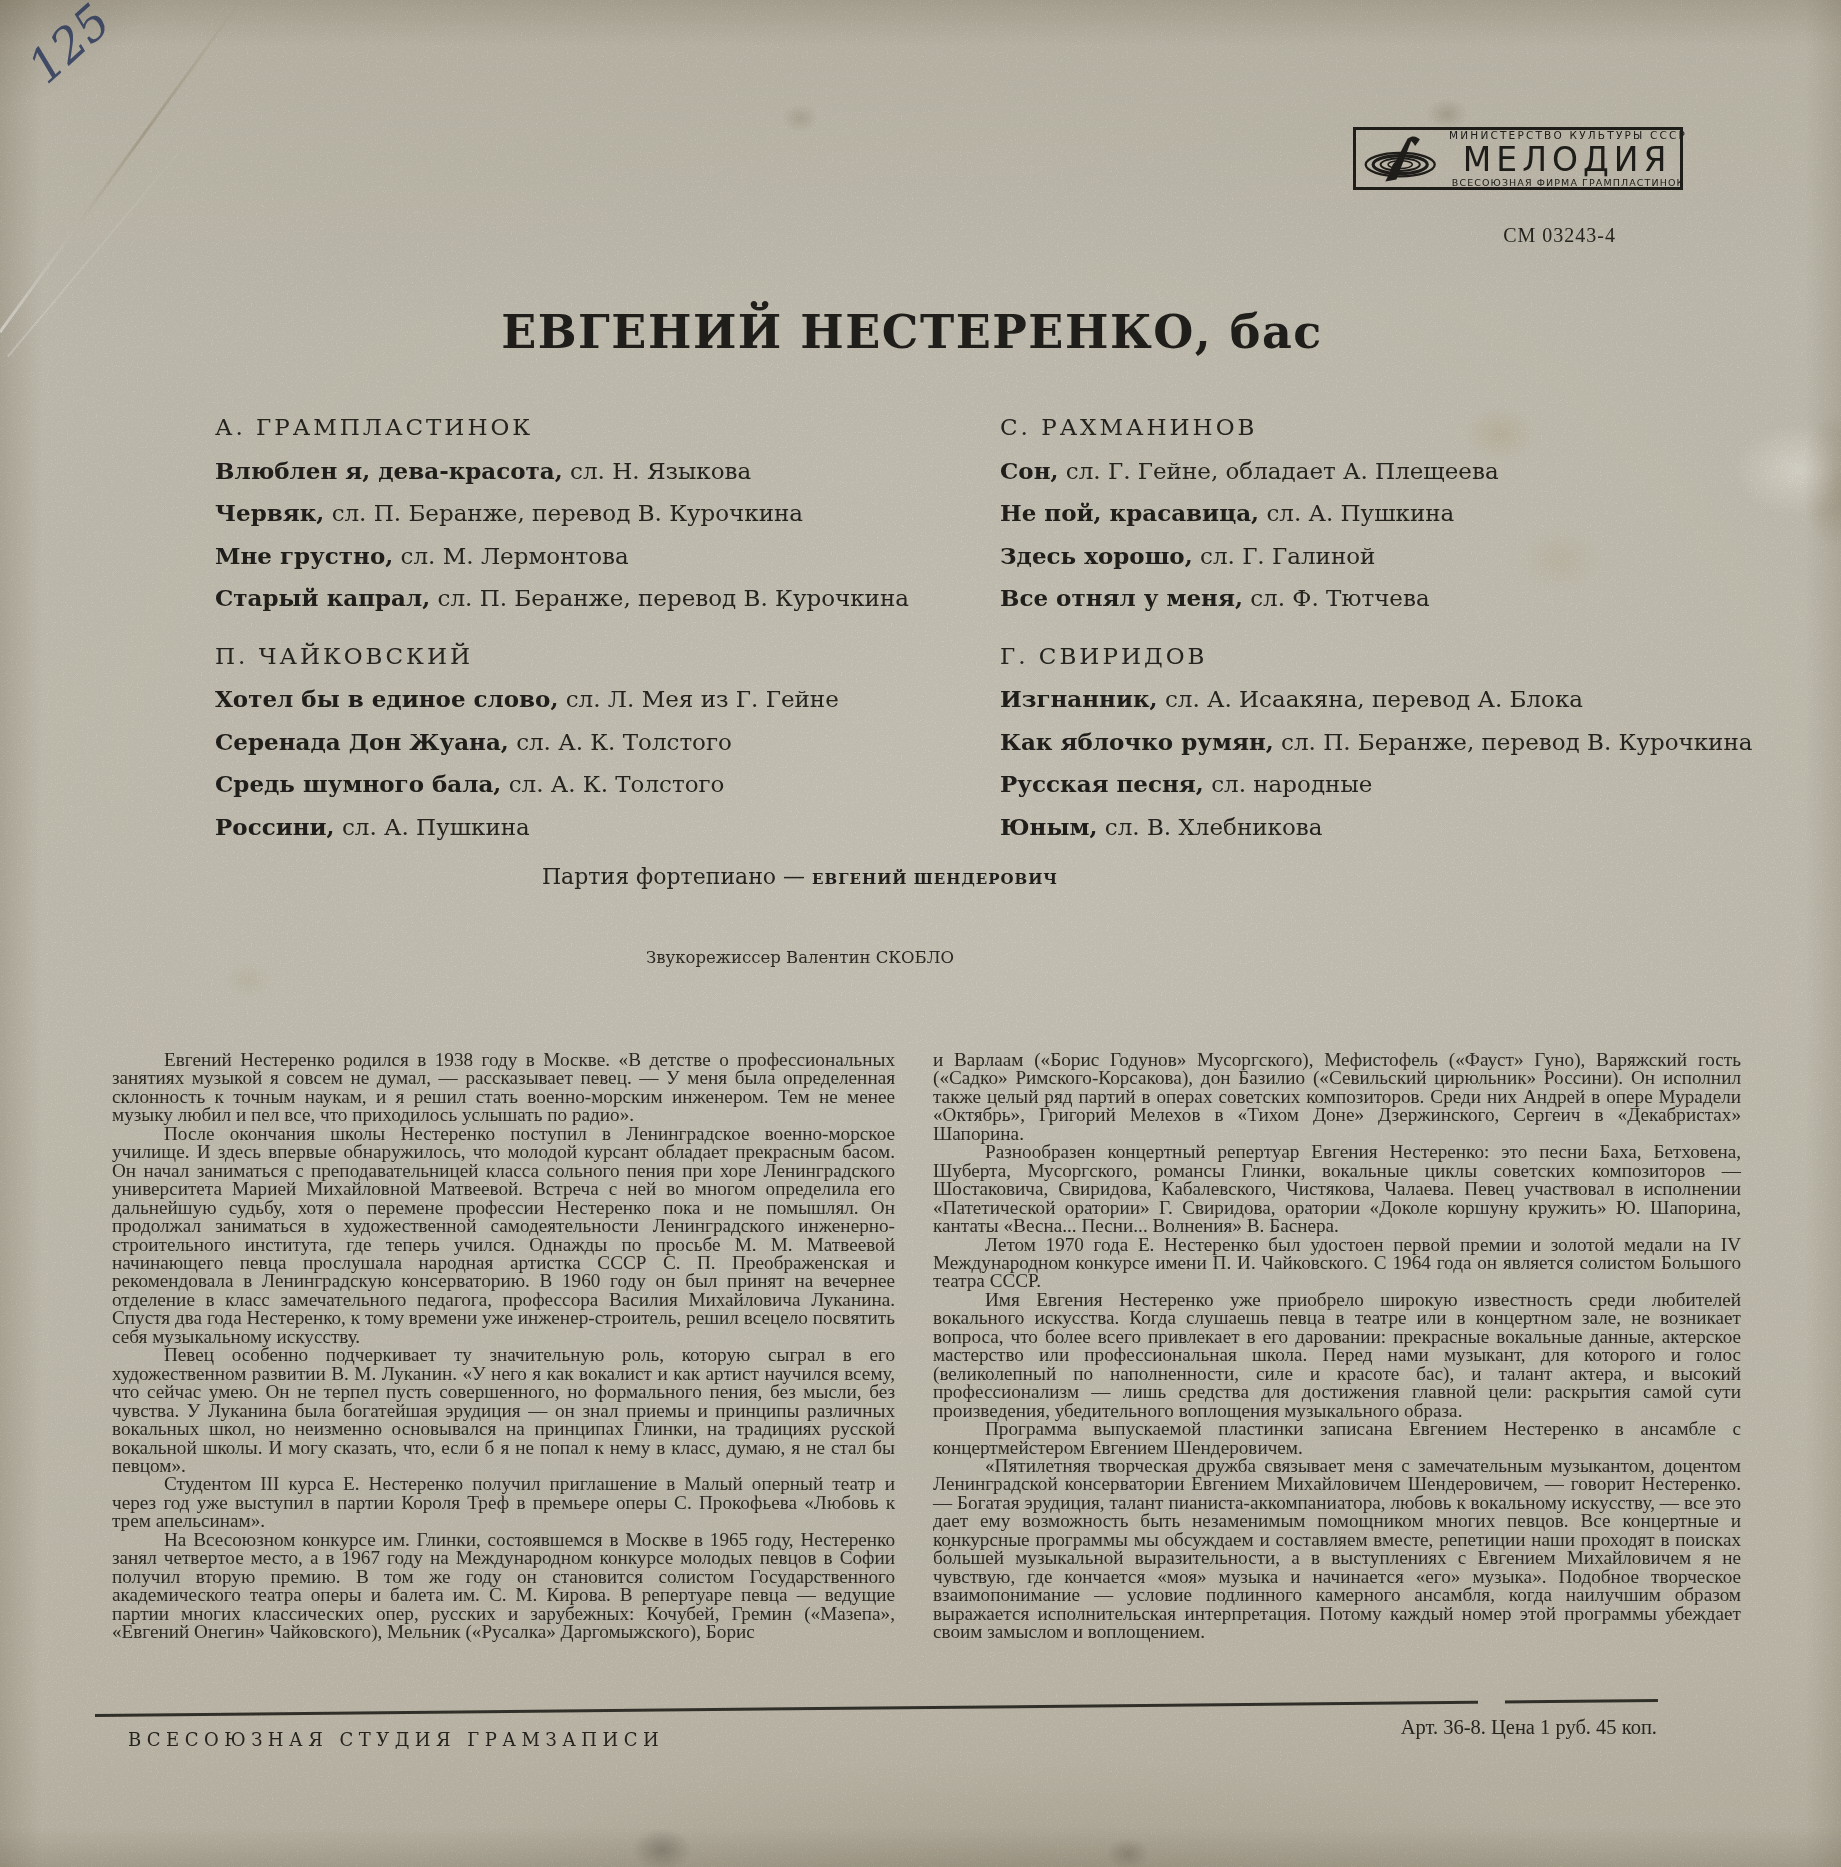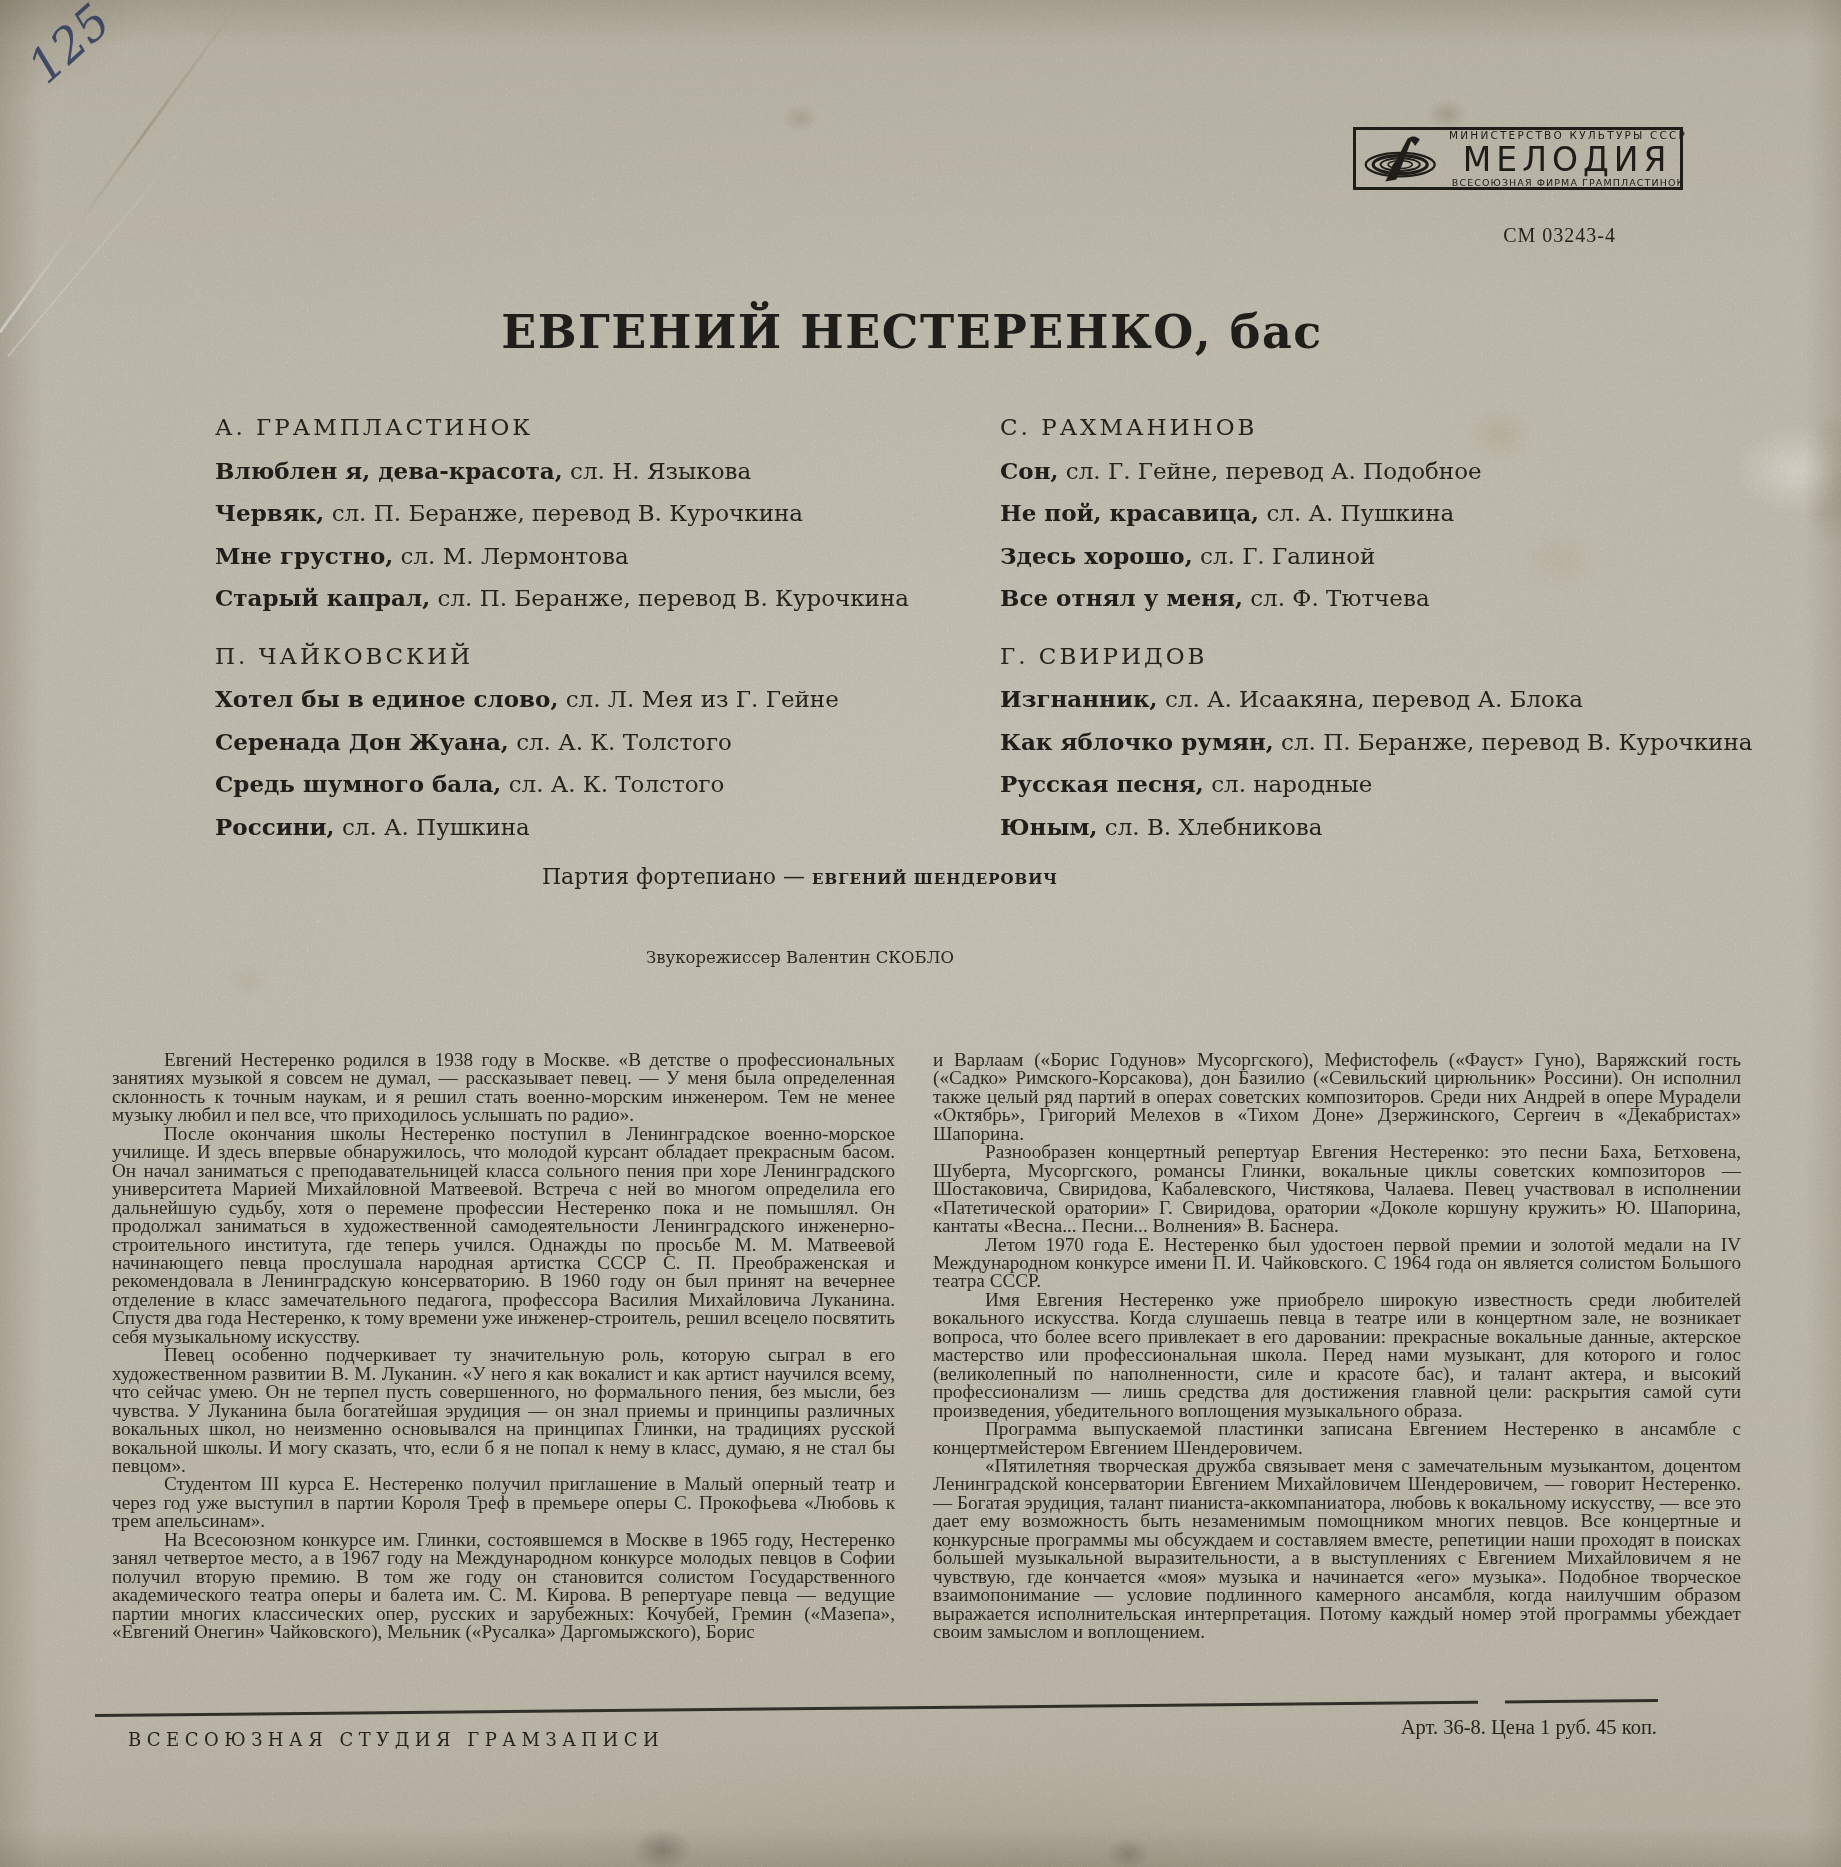--- a/index.html
+++ b/index.html
@@ -131,21 +131,21 @@
   <div class="song"><span class="t">Средь шумного бала,</span> <span class="c">сл. А. К. Толстого</span></div>
 
   <div class="song"><span class="t">Россини,</span> <span class="c">сл. А. Пушкина</span></div>
 </div>
   </div>
 </div>
   <div class="program-col col1">
   <div class="section">
     <div class="composer">С. РАХМАНИНОВ</div>
     <div>
-  <div class="song"><span class="t">Сон,</span> <span class="c">сл. Г. Гейне, перевод А. Подобное</span></div>
+  <div class="song"><span class="t">Сон,</span> <span class="c">сл. Г. Гейне, обладает А. Плещеева</span></div>
 
   <div class="song"><span class="t">Не пой, красавица,</span> <span class="c">сл. А. Пушкина</span></div>
 
   <div class="song"><span class="t">Здесь хорошо,</span> <span class="c">сл. Г. Галиной</span></div>
 
   <div class="song"><span class="t">Все отнял у меня,</span> <span class="c">сл. Ф. Тютчева</span></div>
 </div>
   </div>
 
   <div class="section">

